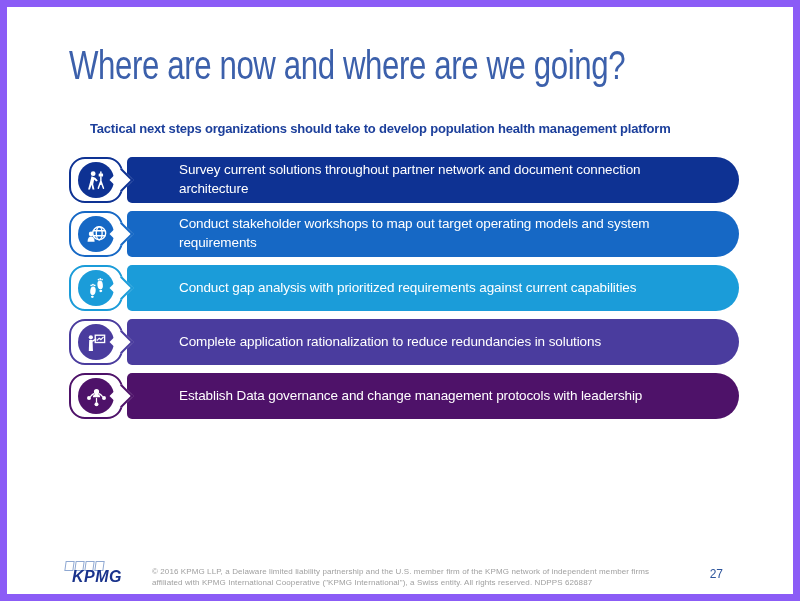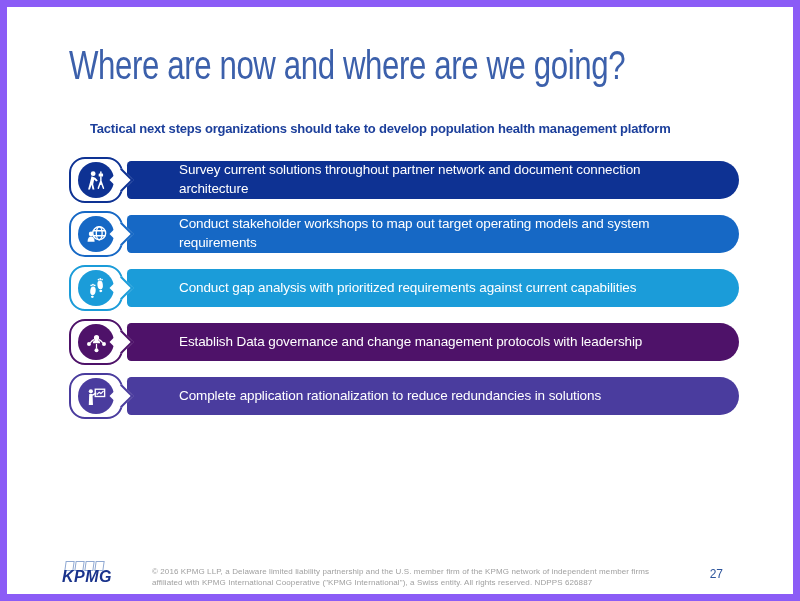--- a/index.html
+++ b/index.html
@@ -35,37 +35,37 @@
     width:15px; height:15px; background:#fff;
     border-top:2px solid var(--c); border-right:2px solid var(--c);
     transform:translateY(-50%) rotate(45deg);
   }
   .circle {
     width:36px; height:36px; border-radius:50%; background:var(--c);
     display:flex; align-items:center; justify-content:center;
   }
   .circle svg { width:25px; height:25px; display:block; }
   .bar {
-    position:relative; z-index:1; flex:1; height:38px; margin-left:4px;
+    position:relative; z-index:1; flex:1; height:46px; margin-left:4px;
     background:var(--c); border-radius:5px 23px 23px 5px;
     display:flex; align-items:center; padding-left:52px; padding-right:14px;
   }
   .step-text {
     color:#ffffff; font-size:13.5px; line-height:1.4; letter-spacing:-0.1px;
     max-width:505px;
   }
   .footer-logo { position:absolute; left:55px; top:554px; width:60px; }
   .logo-squares { display:flex; gap:1px; margin-left:3px; margin-bottom:-3px; }
   .logo-squares i {
     display:block; width:9px; height:10px;
     border:1px solid #8FA8D2; background:#fff; transform:skewX(-8deg);
   }
   .logo-text {
     font-size:16px; font-weight:bold; font-style:italic;
-    color:var(--logo-c,#1A338C); letter-spacing:0.5px; position:relative;
+    color:var(--logo-c,#1A338C); letter-spacing:0.5px; position:relative;text-align:right;
   }
   .copyright {
     position:absolute; left:145px; top:559px; width:505px;
     font-size:8px; line-height:1.4; letter-spacing:0.1px;
     color:var(--footer-c,#A0A0A0);
   }
   .page-number {
     position:absolute; right:70px; top:560px;
     font-size:12px; font-weight:normal; color:var(--page-c,#2C549B);
   }
@@ -138,20 +138,39 @@
                 <circle cx="17.3" cy="3.5" r="0.8"></circle>
             </g>
           </svg>
         </div>
       </div>
       <div class="bar">
         <span class="step-text">Conduct gap analysis with prioritized requirements against current capabilities</span>
       </div>
     </div>
 
+    <div class="step-row" style="--c: #4A3C9E;">
+      <div class="badge">
+        <div class="circle">
+          <svg viewBox="0 0 24 24">
+            <g fill="#fff">
+              <circle cx="6.6" cy="7" r="2"></circle>
+              <path d="M5 9.6h3.2l.4 10.6H4.6z"></path>
+            </g>
+            <path d="M8.2 10.6l3.2-1.8" stroke="#fff" stroke-width="1.3" stroke-linecap="round"></path>
+            <rect x="10.8" y="5" width="9" height="7" fill="none" stroke="#fff" stroke-width="1.3"></rect>
+            <path d="M12.2 10.2l2.4-2.2 1.6 1.2 2.6-2.6" fill="none" stroke="#fff" stroke-width="1.2"></path>
+          </svg>
+        </div>
+      </div>
+      <div class="bar">
+        <span class="step-text">Complete application rationalization to reduce redundancies in solutions</span>
+      </div>
+    </div>
+
     <div class="step-row" style="--c: #4E1269;">
       <div class="badge">
         <div class="circle">
           <svg viewBox="0 0 24 24">
             <g fill="#fff">
               <circle cx="12" cy="7.4" r="2.5"></circle>
               <path d="M8.5 12.8c0-2.1 1.5-3.4 3.5-3.4s3.5 1.3 3.5 3.4z"></path>
               <circle cx="4.8" cy="13.4" r="1.9"></circle>
               <circle cx="19.2" cy="13.4" r="1.9"></circle>
               <circle cx="12" cy="19.4" r="1.9"></circle>
@@ -160,39 +179,20 @@
               <path d="M6.4 11.9c1.1-1.4 2.2-2.2 3.2-2.6M17.6 11.9c-1.1-1.4-2.2-2.2-3.2-2.6M12 13.8v3.5"></path>
             </g>
           </svg>
         </div>
       </div>
       <div class="bar">
         <span class="step-text">Establish Data governance and change management protocols with leadership</span>
       </div>
     </div>
 
-    <div class="step-row" style="--c: #4A3C9E;">
-      <div class="badge">
-        <div class="circle">
-          <svg viewBox="0 0 24 24">
-            <g fill="#fff">
-              <circle cx="6.6" cy="7" r="2"></circle>
-              <path d="M5 9.6h3.2l.4 10.6H4.6z"></path>
-            </g>
-            <path d="M8.2 10.6l3.2-1.8" stroke="#fff" stroke-width="1.3" stroke-linecap="round"></path>
-            <rect x="10.8" y="5" width="9" height="7" fill="none" stroke="#fff" stroke-width="1.3"></rect>
-            <path d="M12.2 10.2l2.4-2.2 1.6 1.2 2.6-2.6" fill="none" stroke="#fff" stroke-width="1.2"></path>
-          </svg>
-        </div>
-      </div>
-      <div class="bar">
-        <span class="step-text">Complete application rationalization to reduce redundancies in solutions</span>
-      </div>
-    </div>
-
 
 
   </div>
 
   <div class="footer-logo">
     <div class="logo-squares">
         <i></i>
         <i></i>
         <i></i>
         <i></i>

